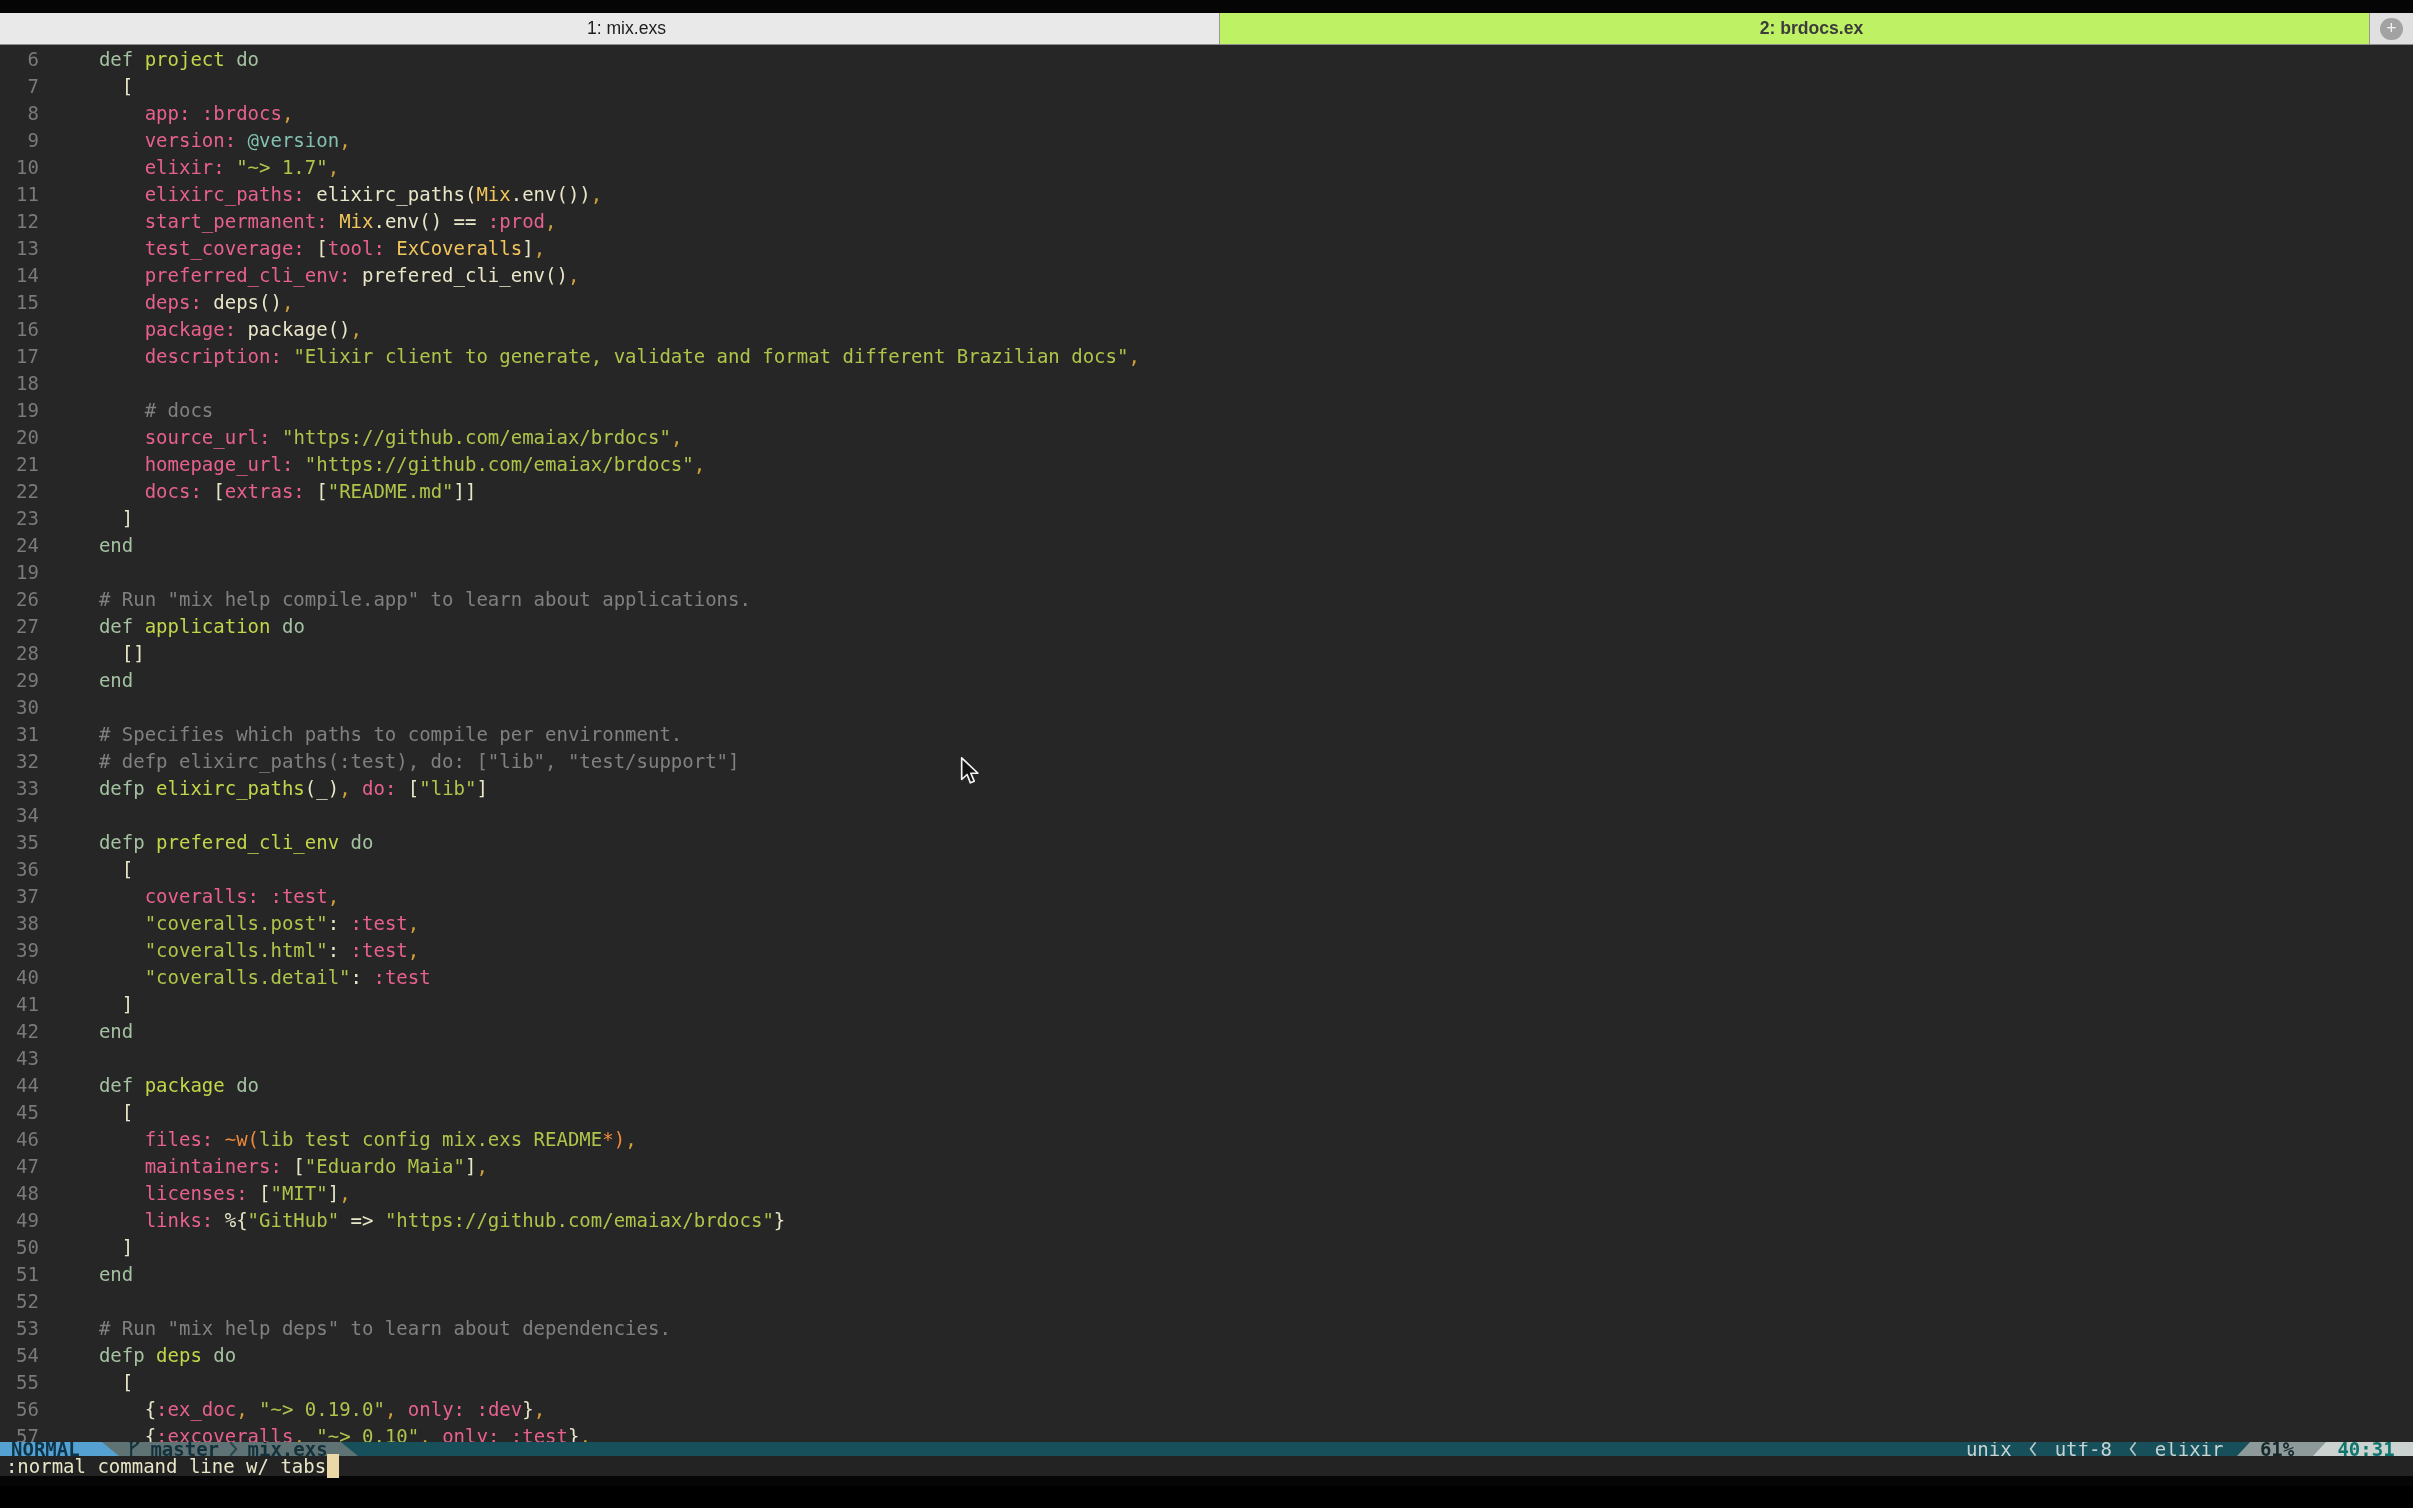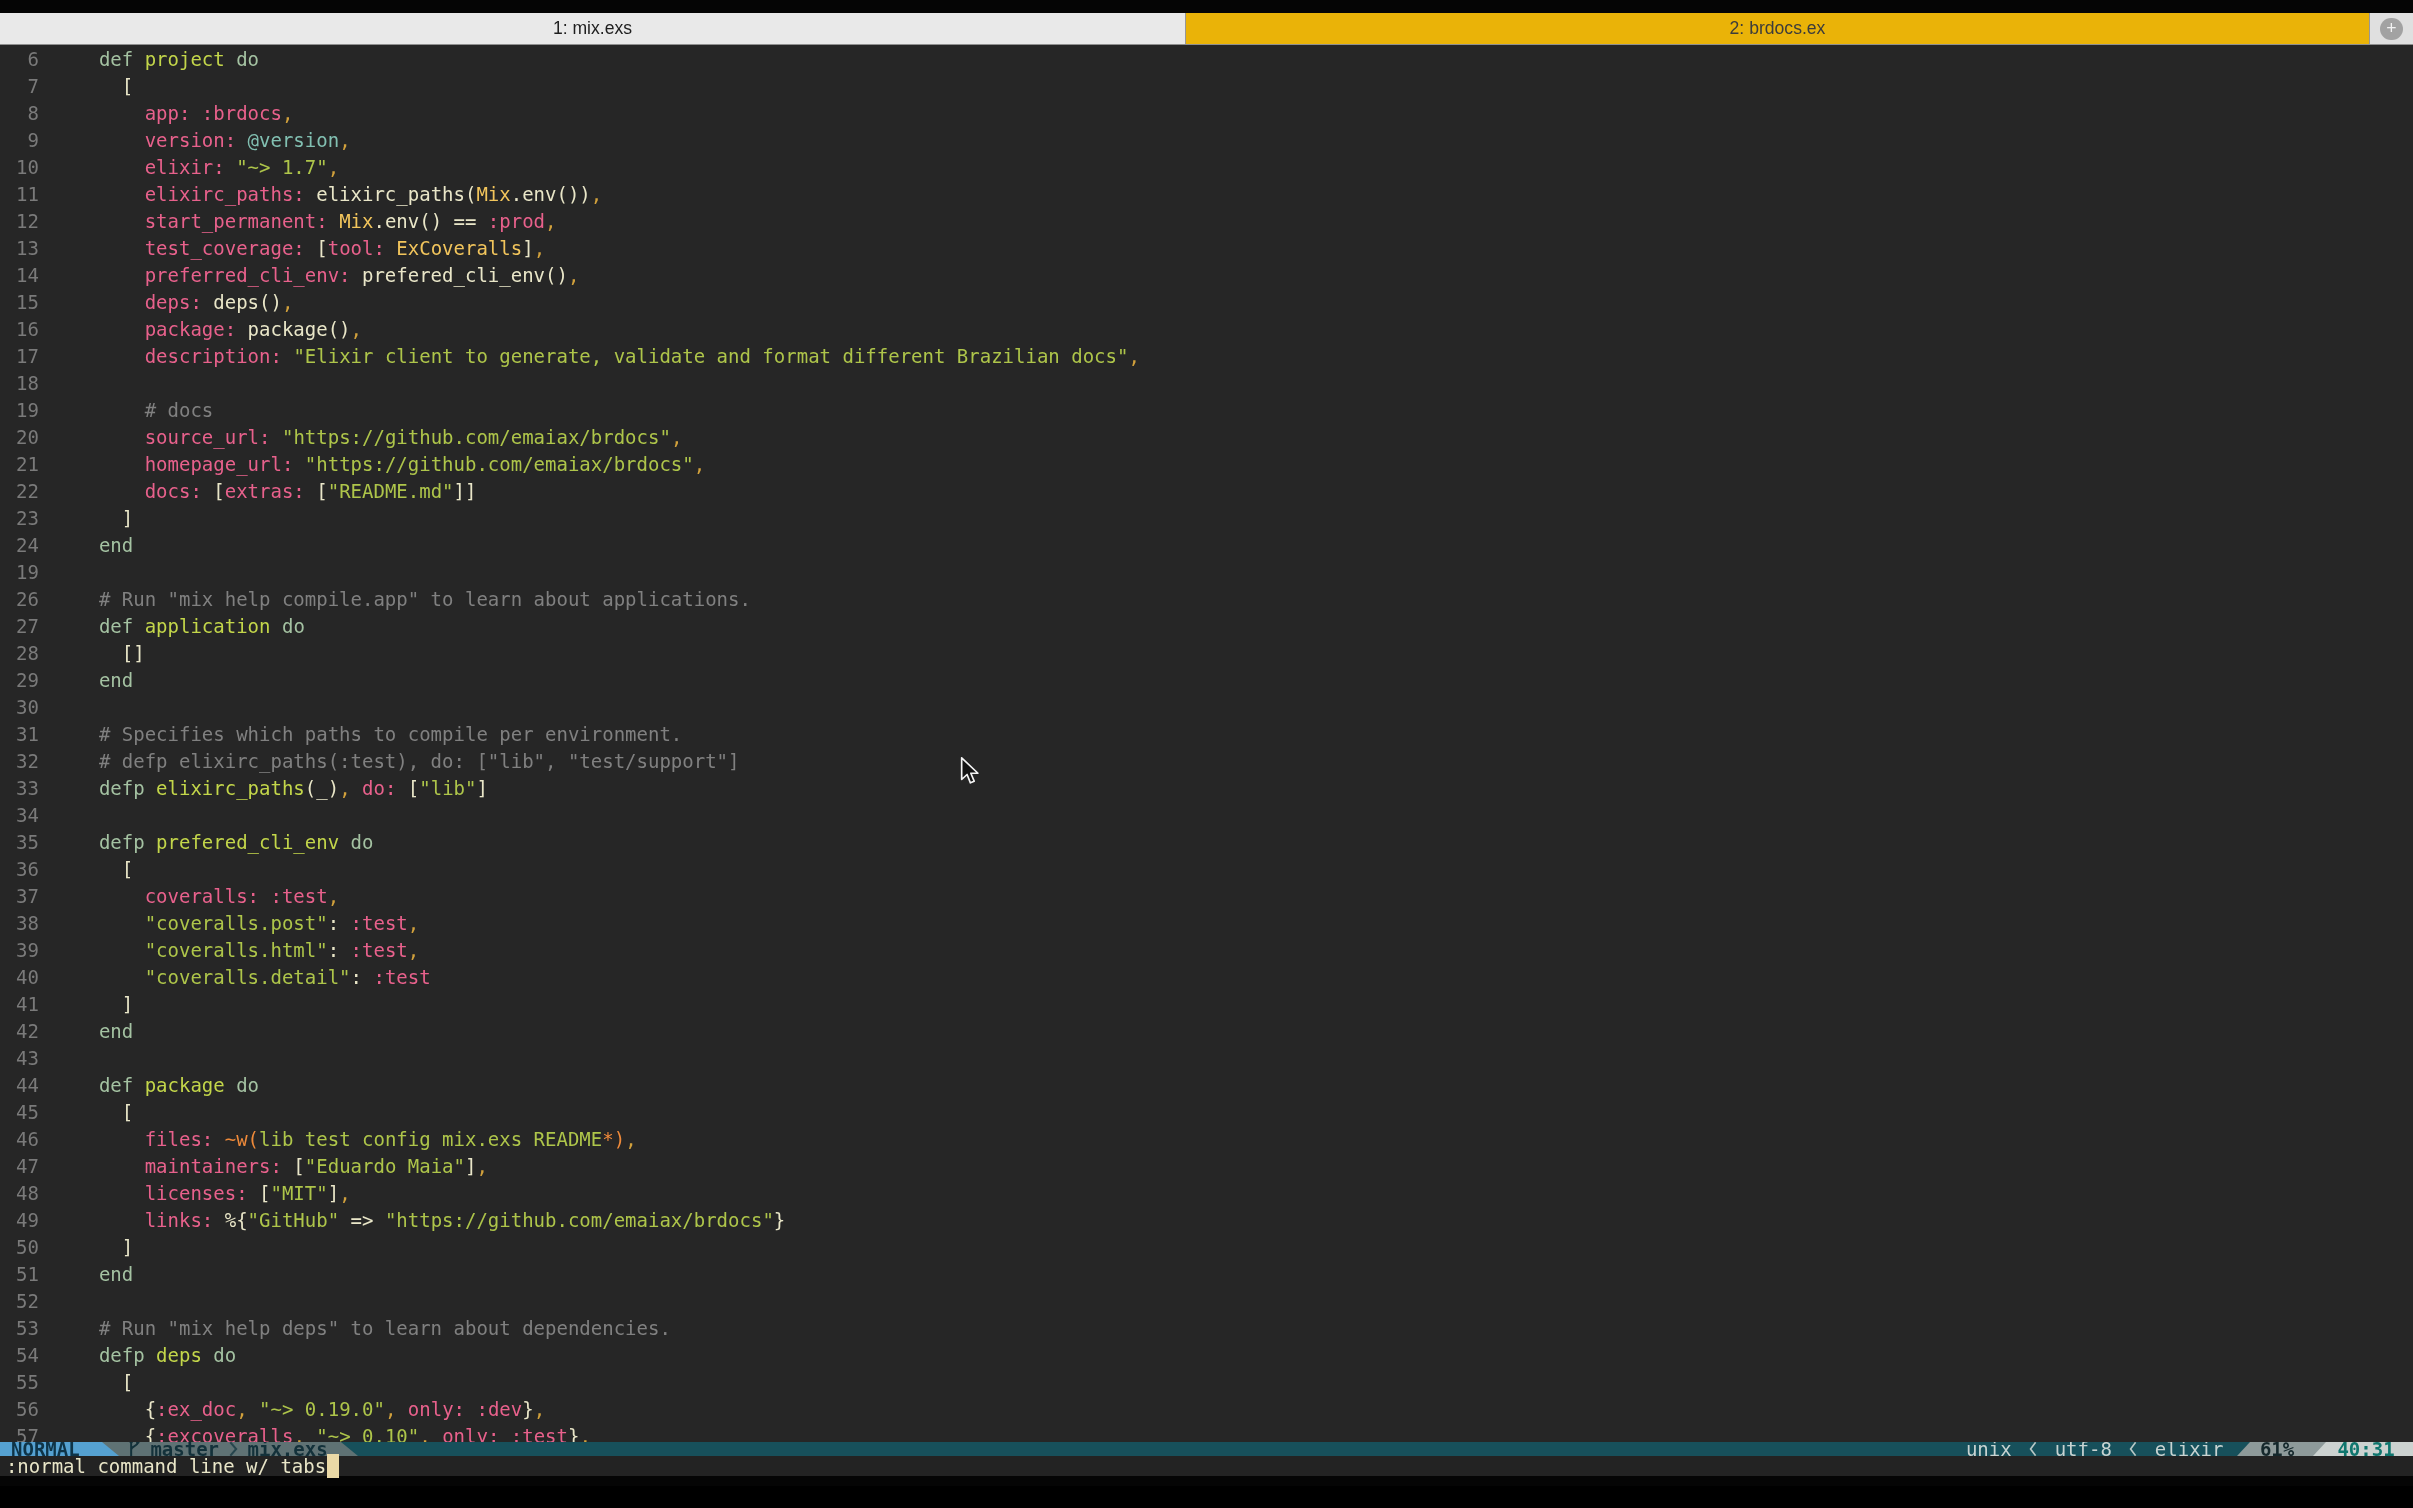--- a/index.html
+++ b/index.html
@@ -6,23 +6,23 @@
   body{width:2413px;height:1508px;overflow:hidden;position:relative;
        font-family:"DejaVu Sans Mono",monospace;}
 
   
   .top-strip{height:13.4px;background:#050505;}
   .bottom-strip{height:10px;background:#050505;}
 
   
   .tabbar{height:31px;display:flex;background:#cbcbcb;border-bottom:0.8px solid #8f8f8f;}
   .tab{display:flex;align-items:center;justify-content:center;
-       font-family:"Liberation Sans",sans-serif;font-size:17.6px;color:#1e1e1e;}
+       font-family:"Liberation Sans",sans-serif;font-size:17.6px;color:#1e1e1e;padding-left:34px;}
   .tab.active{flex:0 0 1185px;background:#e9e9e9;}
-  .tab.inactive{flex:1 1 auto;background:#eab308;border-left:0.8px solid #979797;color:#3c3c3c;}
+  .tab.inactive{flex:1 1 auto;background:#bef264;border-left:0.8px solid #979797;color:#3c3c3c;font-weight:bold;}
   .plusbox{flex:0 0 43px;background:#e0e0e0;border-left:0.8px solid #979797;
            display:flex;align-items:center;justify-content:center;}
   .plus-circle{width:22.6px;height:22.6px;border-radius:50%;background:#a2a2a2;
                display:flex;align-items:center;justify-content:center;
                color:#f2f2f2;font-size:17.6px;line-height:1;font-family:"Liberation Sans",sans-serif;}
 
   
   .editor{height:1397px;background:#262626;padding-top:1px;box-sizing:border-box;overflow:hidden;}
   .line{height:27px;line-height:27px;white-space:pre;font-size:19px;}
   .ln{display:inline-block;width:39px;text-align:right;color:#7a7a7a;

